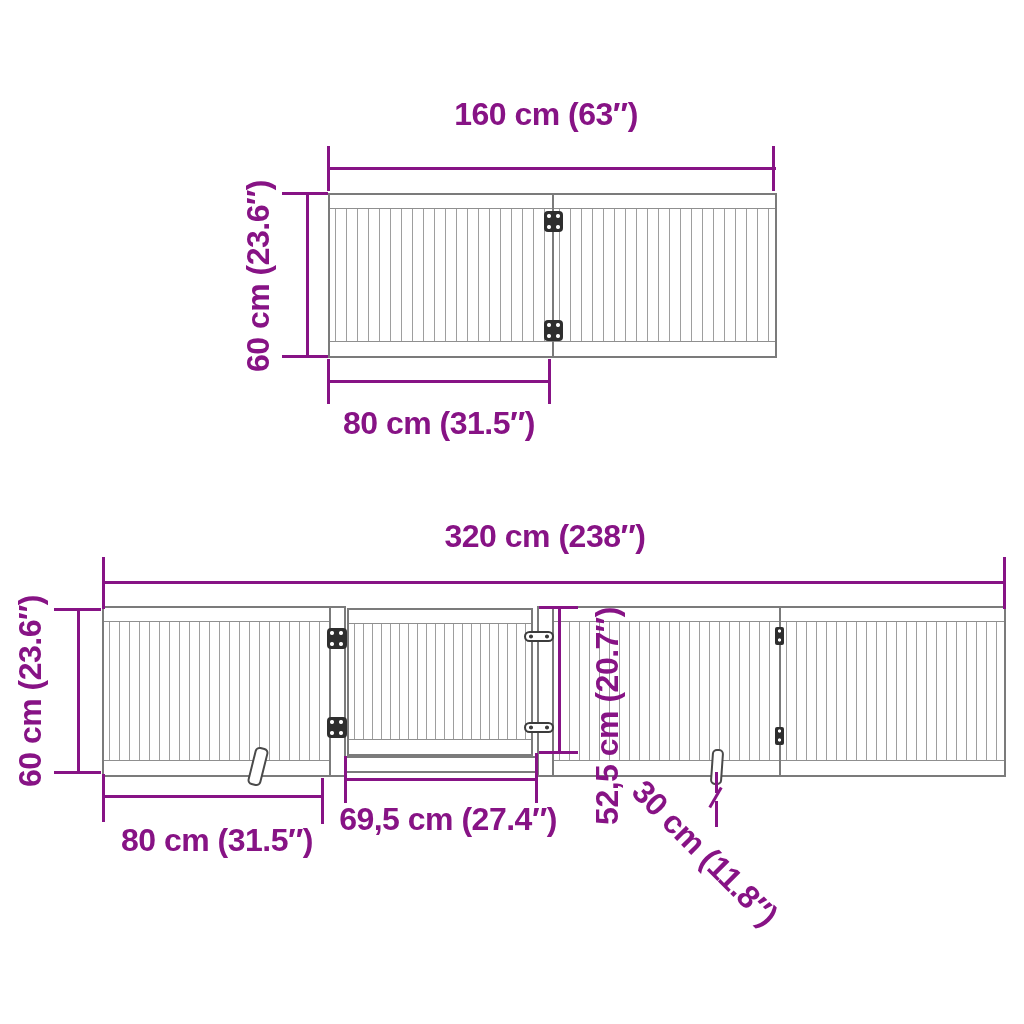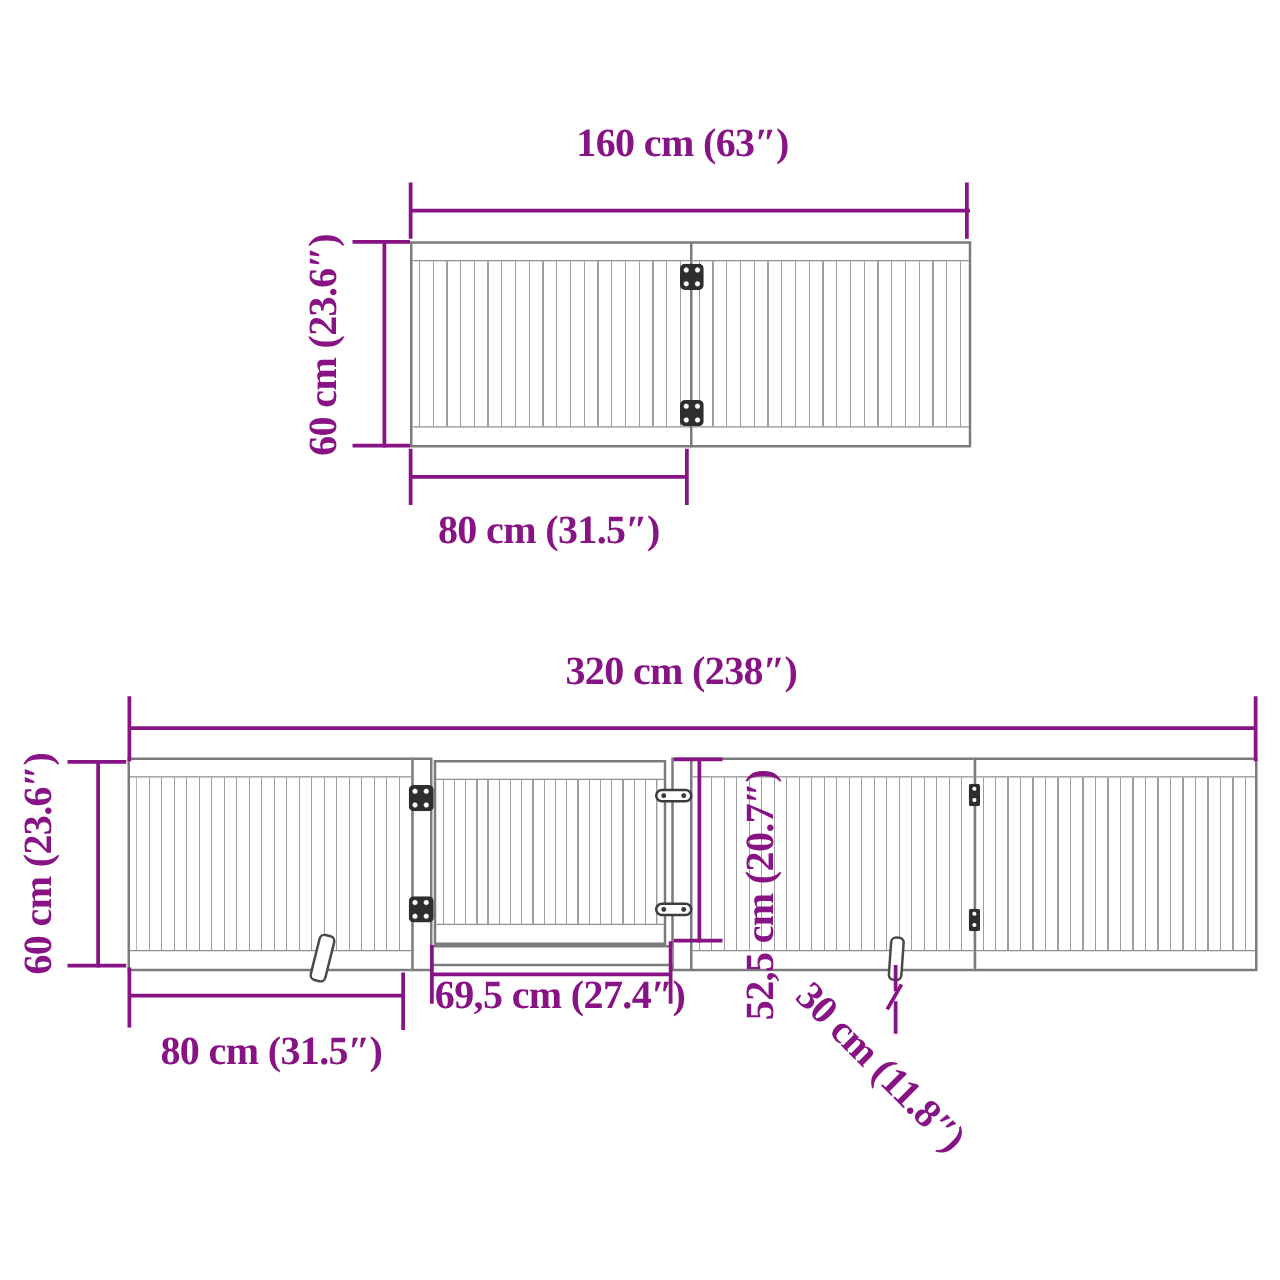--- a/index.html
+++ b/index.html
@@ -1,17 +1,17 @@
 <!DOCTYPE html>
 <html><head>
 <meta charset="utf-8">
 <style>
   html,body{margin:0;padding:0;background:#fff;}
   .canvas{position:relative;width:1024px;height:1024px;background:#fff;overflow:hidden;
-          font-family:Liberation Serif, serif;}
+          font-family:Liberation Sans, sans-serif;}
   
   .dl{position:absolute;background:#871385;z-index:3;}
   .lbl{position:absolute;color:#871385;font-weight:700;font-size:32px;letter-spacing:-0.5px;
        text-align:center;white-space:nowrap;z-index:4;line-height:38px;}
   .v{transform:rotate(-90deg);}
   .d45{transform:rotate(45deg);}
   
   .panel{position:absolute;box-sizing:border-box;border:2px solid #7b7b7b;background:#fff;
          display:flex;flex-direction:column;z-index:1;}
   .rail{height:13px;border-bottom:1px solid #8f8f8f;flex:none;}
@@ -117,21 +117,21 @@
     <div class="lbl v" style="left:-70px;top:672px;width:200px;height:38px;">60 cm (23.6″)</div>
 
     <i class="dl" style="left:103px;top:795px;width:220px;height:3px;"></i>
     <i class="dl" style="left:102px;top:774px;width:3px;height:48px;"></i>
     <i class="dl" style="left:321px;top:778px;width:3px;height:46px;"></i>
     <div class="lbl" style="left:67px;top:821px;width:300px;">80 cm (31.5″)</div>
 
     <i class="dl" style="left:345px;top:778px;width:192px;height:3px;"></i>
     <i class="dl" style="left:344px;top:756px;width:3px;height:47px;"></i>
     <i class="dl" style="left:535px;top:753px;width:3px;height:50px;"></i>
-    <div class="lbl" style="left:298px;top:776px;width:300px;">69,5 cm (27.4″)</div>
+    <div class="lbl" style="left:298px;top:800px;width:300px;">69,5 cm (27.4″)</div>
 
     <i class="dl" style="left:558px;top:607px;width:3px;height:147px;"></i>
     <i class="dl" style="left:539px;top:606px;width:39px;height:3px;"></i>
     <i class="dl" style="left:539px;top:751px;width:39px;height:3px;"></i>
     <div class="lbl v" style="left:482px;top:697px;width:250px;height:38px;">52,5 cm (20.7″)</div>
 
     <i class="dl" style="left:715px;top:772px;width:3px;height:55px;"></i>
     <i style="position:absolute;left:712px;top:793px;width:9px;height:8px;background:#fff;z-index:3;"></i>
     <i class="dl" style="left:714px;top:786px;width:3px;height:23px;transform:rotate(30deg);"></i>
     <div class="lbl d45" style="left:575px;top:834px;width:260px;height:38px;">30 cm (11.8″)</div>

